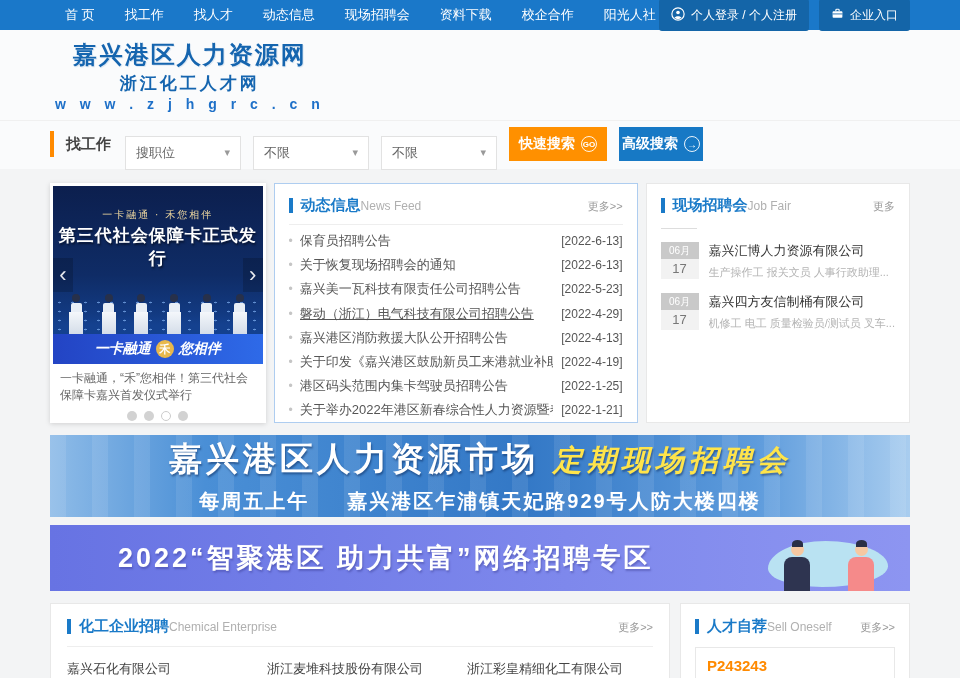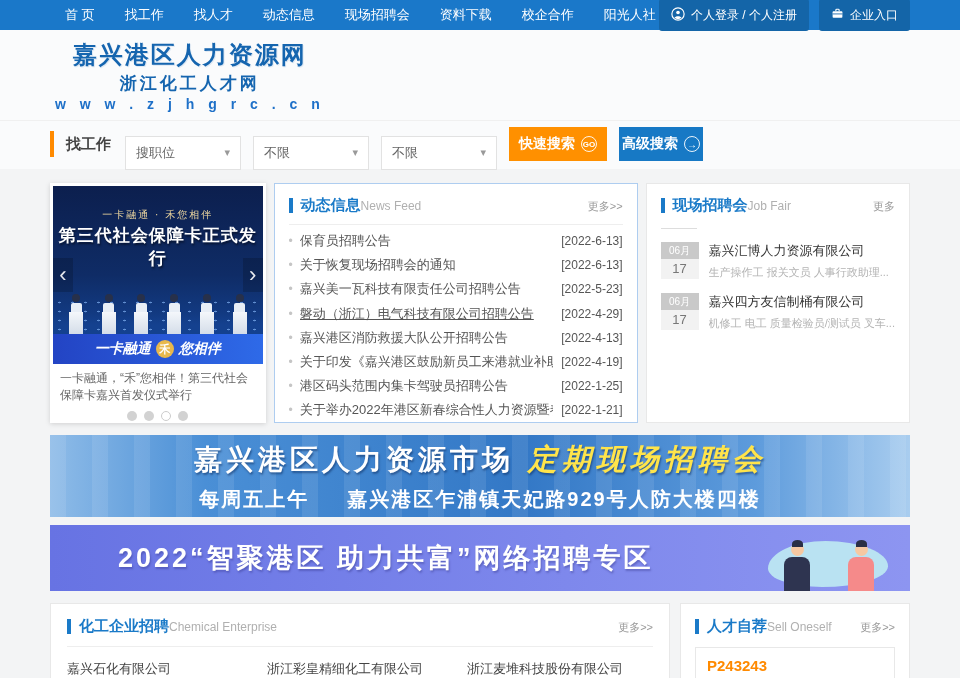--- a/index.html
+++ b/index.html
@@ -111,21 +111,21 @@
   .jf-company { color:#333; font-size:13px; white-space:nowrap; }
   .jf-jobs { color:#b3b3b3; font-size:11px; margin-top:5px; white-space:nowrap; overflow:hidden; }
 
   
   .banner1 { margin-top:12px; height:82px; position:relative; overflow:hidden;
              background:linear-gradient(90deg,#8fbce8 0%,#4a8fd6 18%,#3378c6 55%,#5d9bdc 82%,#a9cdef 100%);
              display:flex; flex-direction:column; align-items:center; justify-content:center; cursor:pointer; }
   .banner1::before { content:""; position:absolute; inset:0;
              background:repeating-linear-gradient(90deg, rgba(255,255,255,.09) 0 16px, rgba(255,255,255,0) 16px 42px); }
   .b1-line1 { position:relative; display:flex; gap:14px; align-items:baseline; }
-  .b1-white { color:#fff; font-size:28px; font-weight:bold; letter-spacing:4px; text-shadow:1px 2px 2px rgba(10,40,90,.5); }
+  .b1-white { color:#fff; font-size:33px; font-weight:bold; letter-spacing:4px; text-shadow:1px 2px 2px rgba(10,40,90,.5); }
   .b1-yellow { color:#ffe44a; font-size:29px; font-weight:bold; letter-spacing:5px; font-style:italic;
                text-shadow:1px 2px 2px rgba(10,40,90,.5); }
   .b1-line2 { position:relative; margin-top:6px; color:#fff; font-size:20px; font-weight:bold;
               letter-spacing:2px; display:flex; gap:38px; }
 
   .banner2 { margin-top:8px; height:66px; position:relative; overflow:hidden;
              background:linear-gradient(90deg,#6773e3 0%,#7e88ec 60%,#8d95f1 100%);
              display:flex; align-items:center; cursor:pointer; }
   .b2-text { color:#fff; font-size:27px; font-weight:bold; letter-spacing:3px; margin-left:68px;
              text-shadow:1px 2px 2px rgba(40,40,120,.35); }
@@ -397,25 +397,25 @@
         <span class="sec-title">化工企业招聘</span>
         <span class="sec-sub">Chemical Enterprise</span>
         <a class="sec-more">更多&gt;&gt;</a>
       </div>
       <div class="chem-grid">
         <div>
           <div class="chem-name">嘉兴石化有限公司</div>
 
         </div>
         <div>
+          <div class="chem-name">浙江麦堆科技股份有限公司</div>
+
+        </div>
+        <div>
           <div class="chem-name">浙江彩皇精细化工有限公司</div>
-
-        </div>
-        <div>
-          <div class="chem-name">浙江麦堆科技股份有限公司</div>
 
         </div>
       </div>
     </section>
 
     <aside class="panel talent-panel">
       <div class="sec-head">
         <span class="accent-blue"></span>
         <span class="sec-title">人才自荐</span>
         <span class="sec-sub">Sell Oneself</span>

